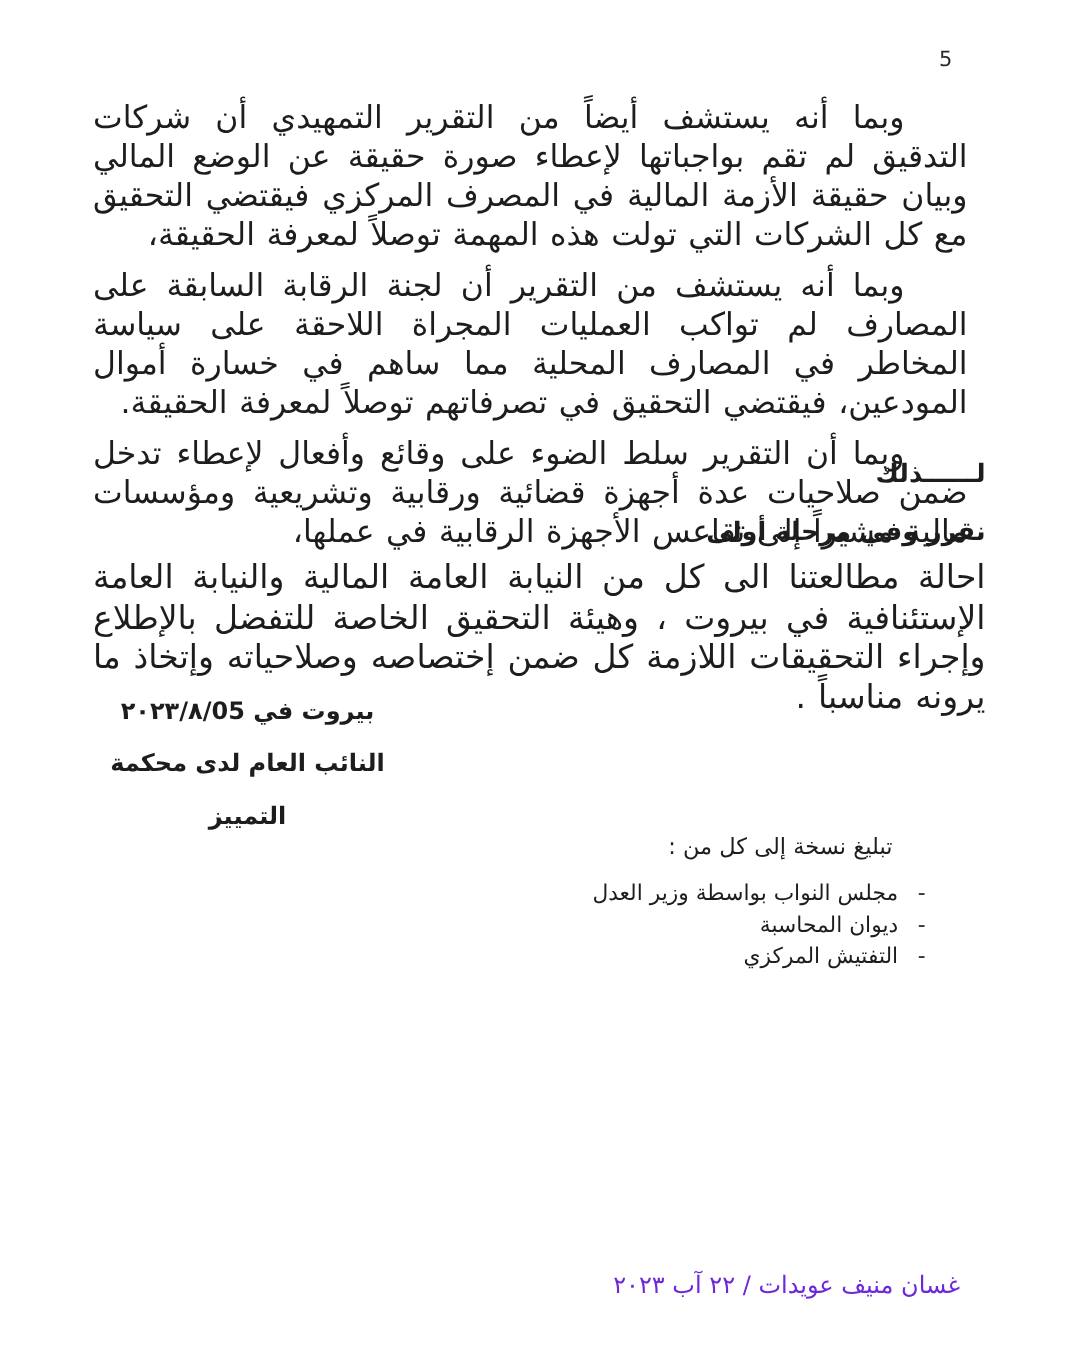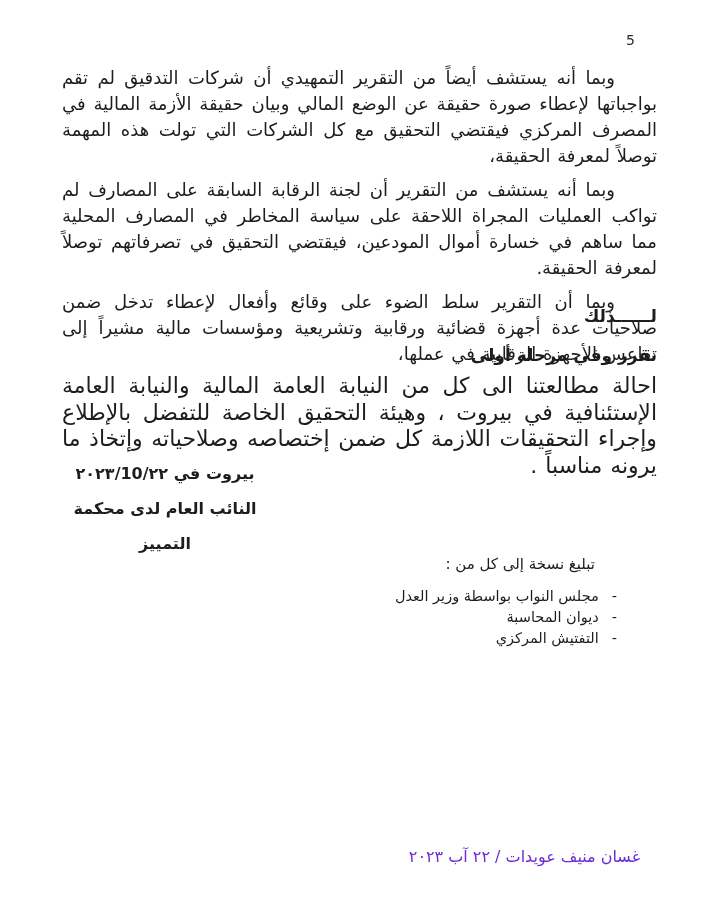--- a/index.html
+++ b/index.html
@@ -20,24 +20,24 @@
     top: 32px; left: 626px;
     font-size: 14px;
     color: #2a2a2a;
   }
   .body-col {
     position: absolute;
     top: 65px; left: 62px; width: 595px;
     direction: rtl;
   }
   .para {
-    font-size: 18px;
+    font-size: 21px;
     line-height: 26px;
     text-align: justify;
-    margin: 0 0 8px 0;
+    margin: 0 12px 8px 0;
     word-spacing: 1px;
   }
   .para.indent { text-indent: 42px; }
   .therefore-heading {
     position: absolute;
     top: 306px; left: 62px; width: 595px;
     text-align: right;
     font-weight: bold;
     font-size: 17px;
     direction: rtl;
@@ -110,21 +110,21 @@
     <p class="para indent">وبما أن التقرير سلط الضوء على وقائع وأفعال لإعطاء تدخل ضمن صلاحيات عدة أجهزة قضائية ورقابية وتشريعية ومؤسسات مالية مشيراً إلى تقاعس الأجهزة الرقابية في عملها،</p>
   </div>
 
   <div class="therefore-heading">لــــــذلك</div>
 
   <div class="decision-heading">نقرر وفي مرحلة أولى</div>
 
   <p class="decision-para">احالة مطالعتنا الى كل من النيابة العامة المالية والنيابة العامة الإستئنافية في بيروت ، وهيئة التحقيق الخاصة للتفضل بالإطلاع وإجراء التحقيقات اللازمة كل ضمن إختصاصه وصلاحياته وإتخاذ ما يرونه مناسباً .</p>
 
   <div class="signature-block">
-    <div>بيروت في ٢٠٢٣/10/٢٢</div>
+    <div>بيروت في ٢٠٢٣/٨/05</div>
     <div>النائب العام لدى محكمة التمييز</div>
   </div>
 
   <div class="notify-heading">تبليغ نسخة إلى كل من :</div>
 
   <div class="notify-list">
     <div class="notify-item">
       <span class="dash">-</span>
       <span class="item-label">مجلس النواب بواسطة وزير العدل</span>
     </div>

